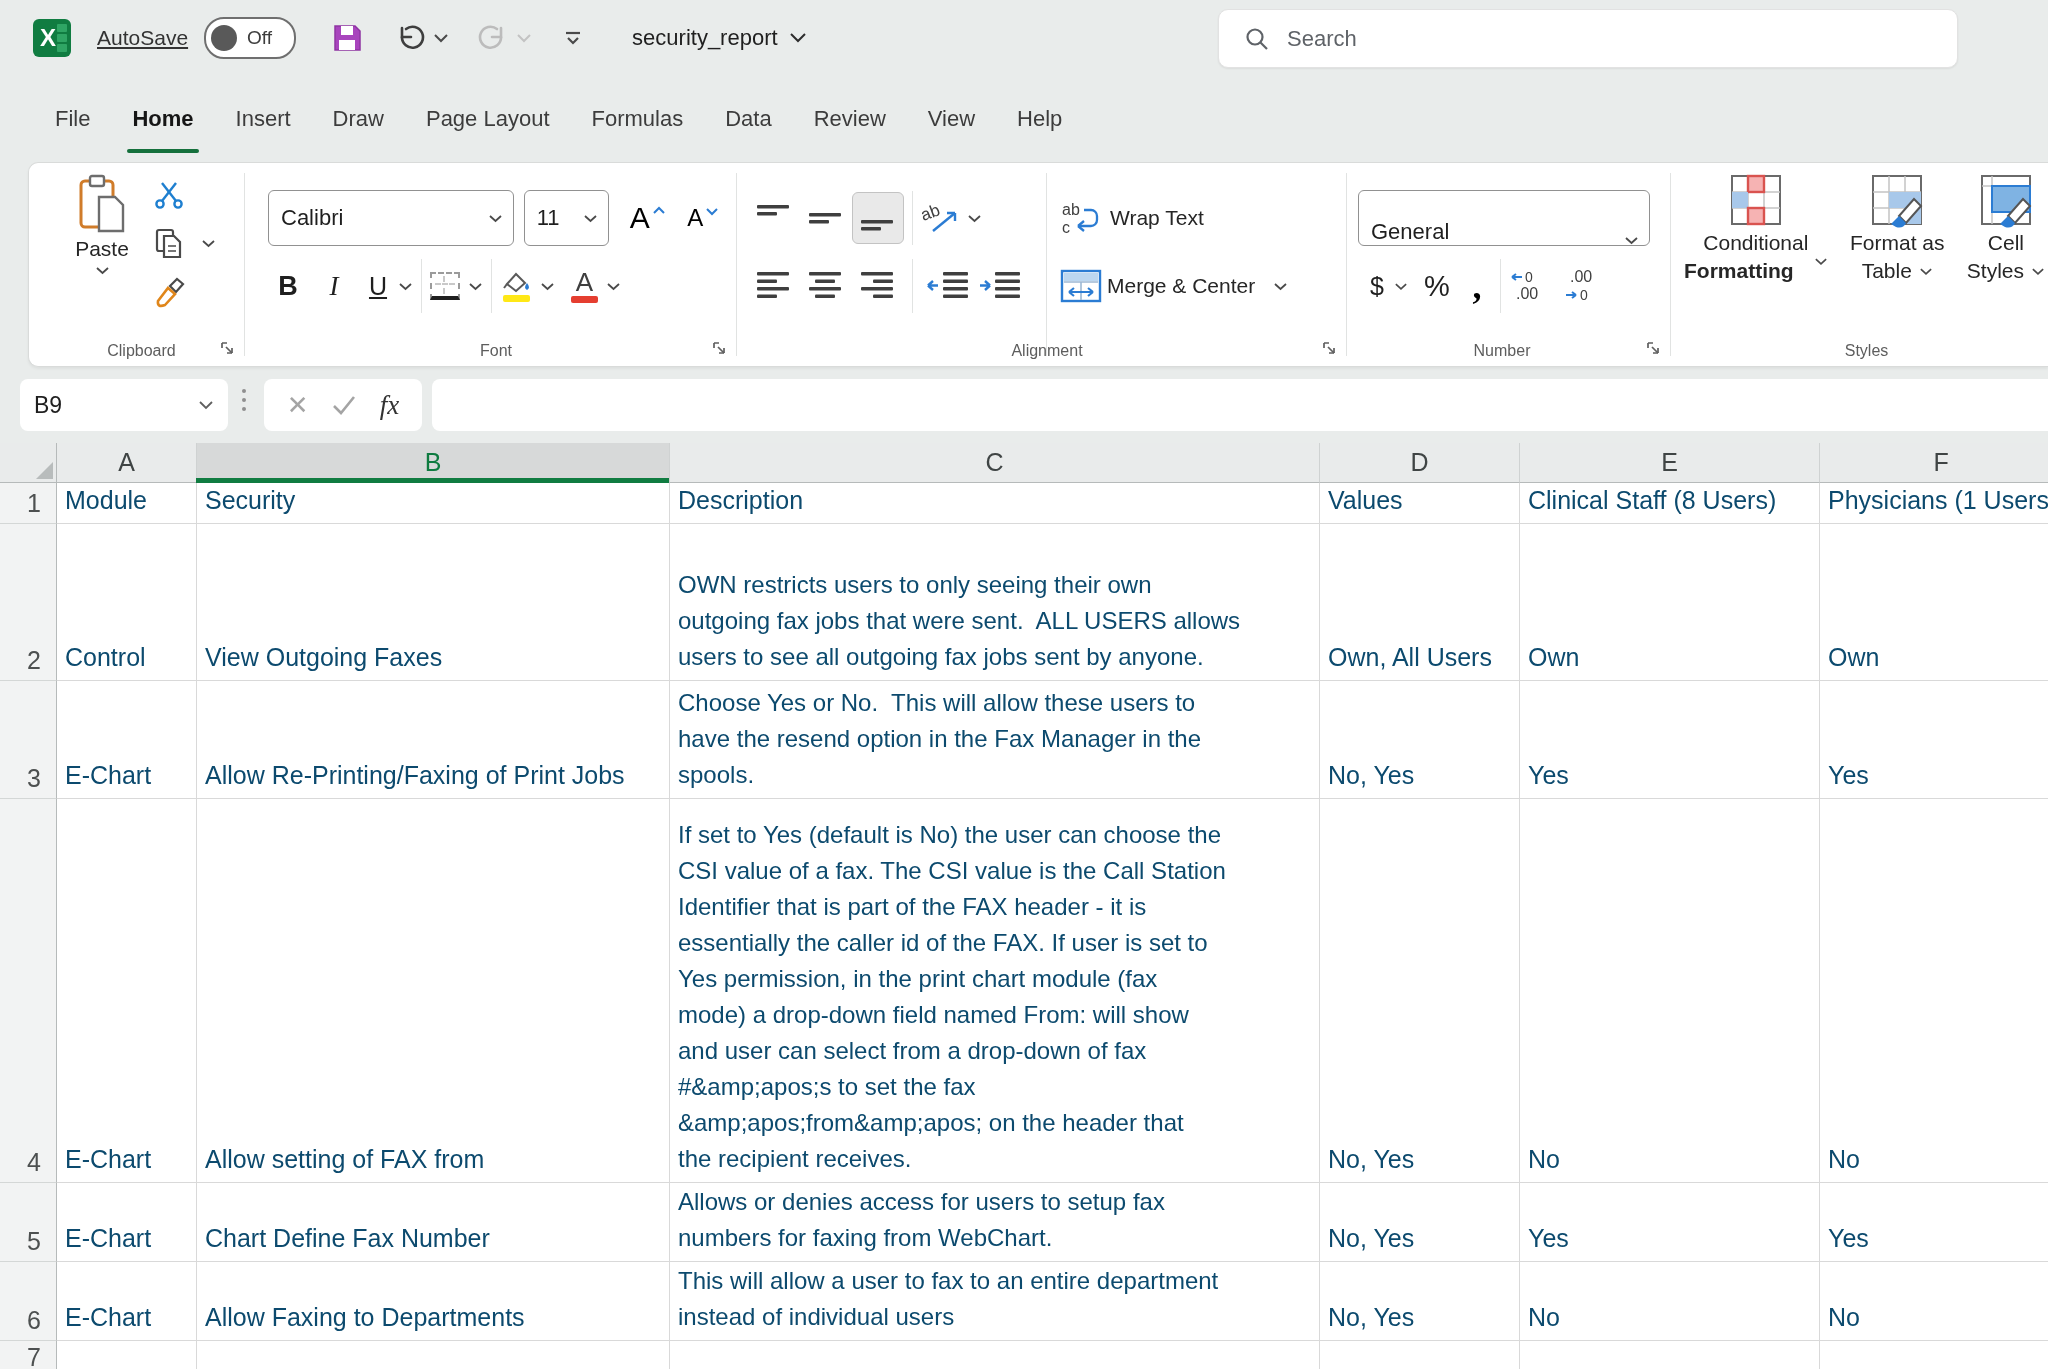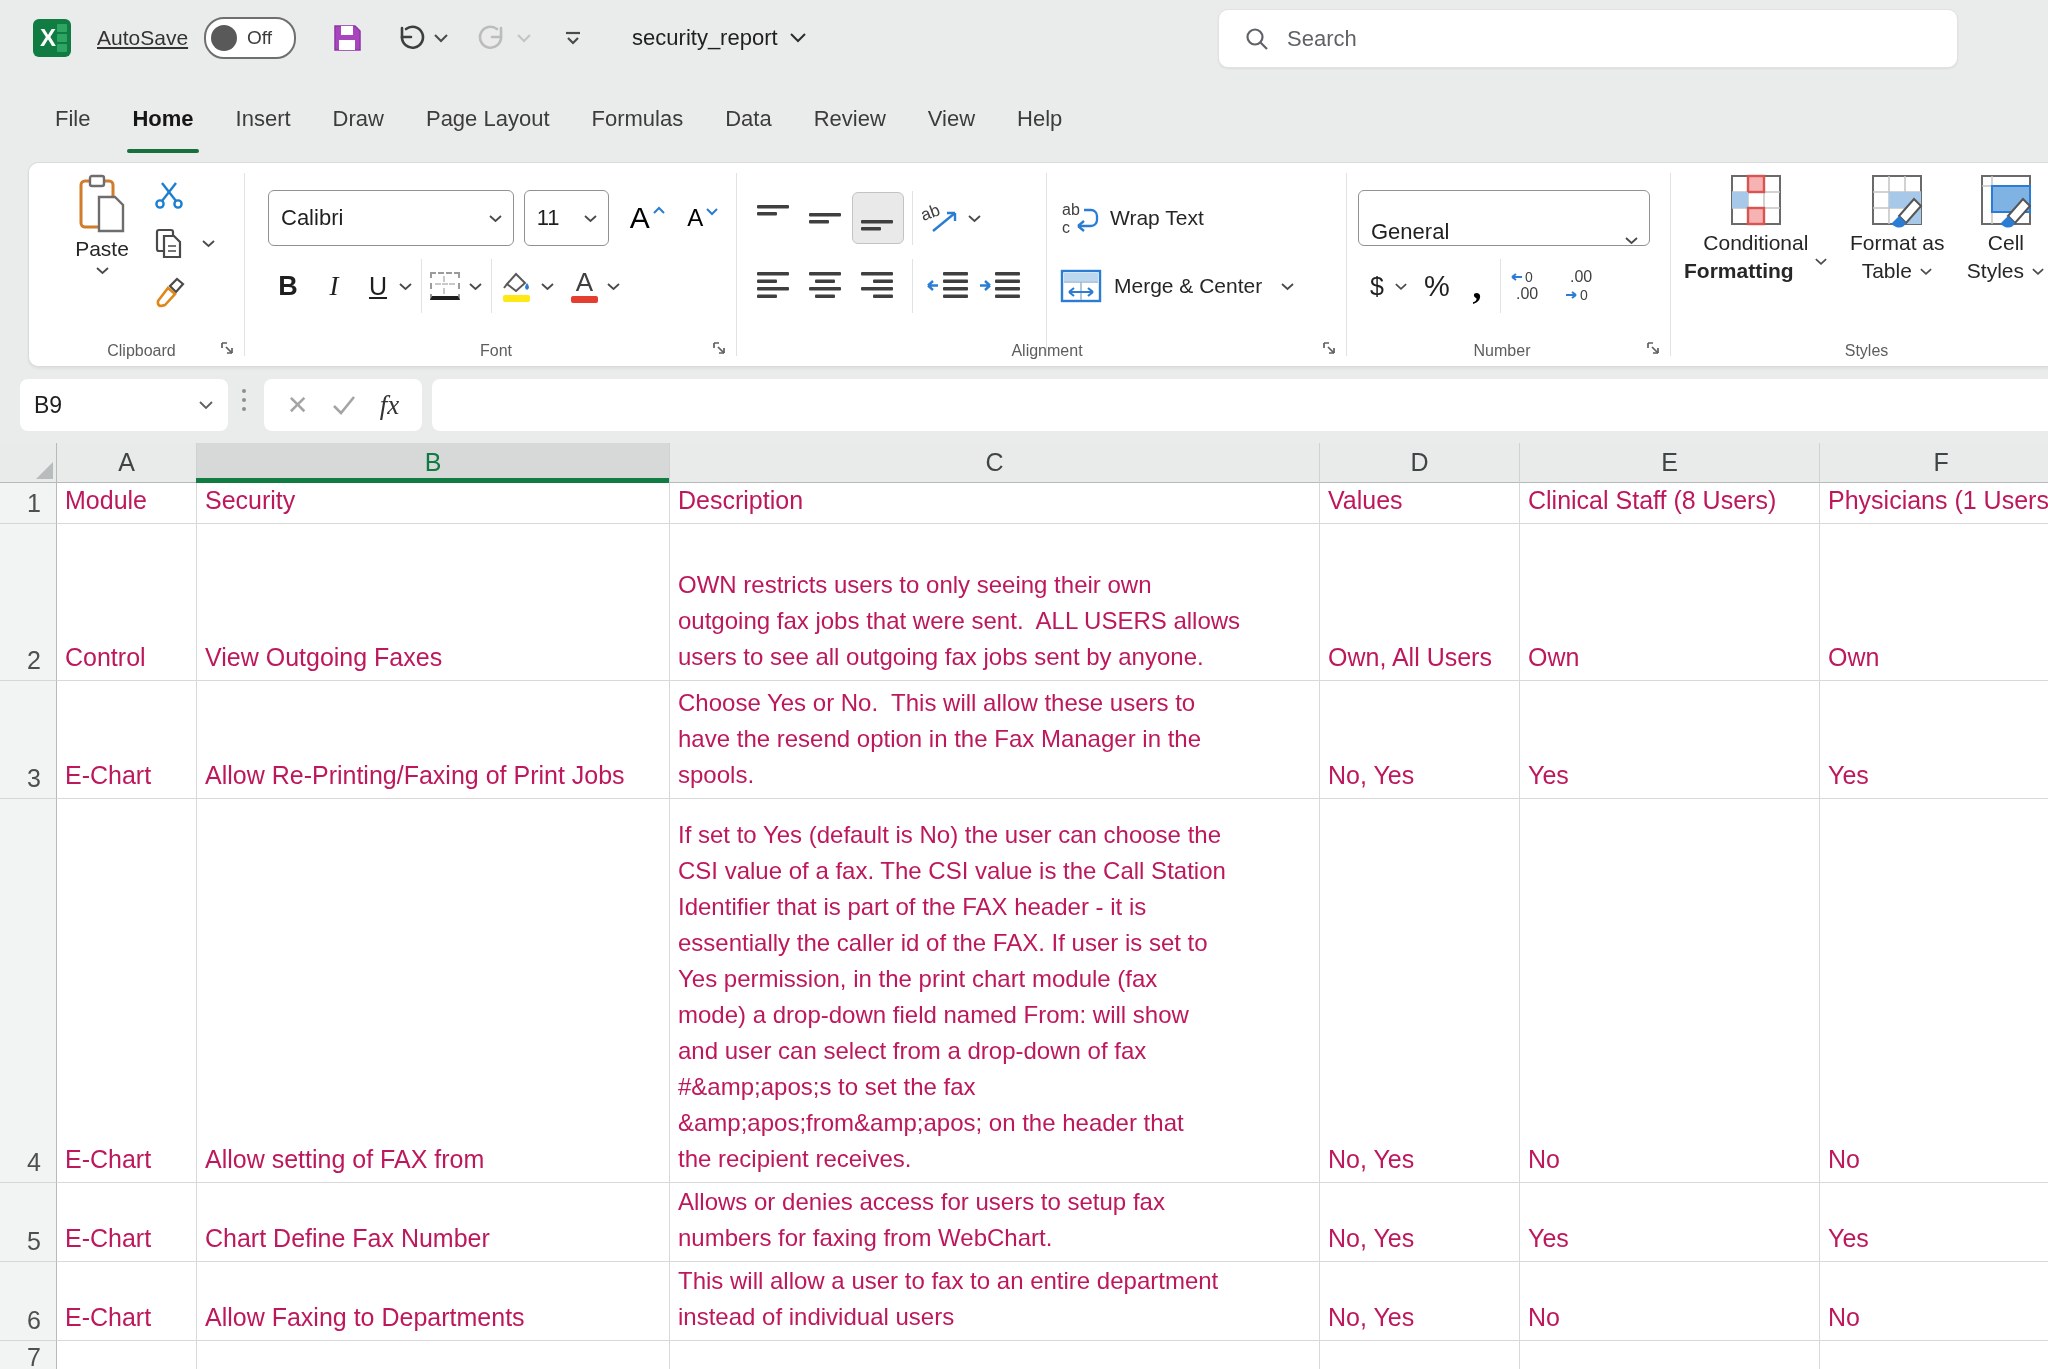--- a/index.html
+++ b/index.html
@@ -90,21 +90,21 @@
   .sheet{position:absolute;top:443px;left:0;right:0;bottom:0;background:#fff;display:grid;
          grid-template-columns:57px 140px 473px 650px 200px 300px 1fr;
          grid-template-rows:40px 41px 157px 118px 384px 79px 79px 1fr;}
   .corner{background:#e9ebeb;border-right:1px solid #b6baba;border-bottom:1px solid #b6baba;position:relative;}
   .corner::after{content:"";position:absolute;right:3px;bottom:3px;border-left:17px solid transparent;border-bottom:17px solid #b8bcbc;}
   .colhead{background:#e9ebeb;border-right:1px solid #cfd2d2;border-bottom:1px solid #b6baba;display:flex;align-items:center;justify-content:center;font-size:25px;color:#3f4444;position:relative;}
   .colhead.sel{background:#d7d9d9;color:#0e7b40;}
   .colhead.sel::after{content:"";position:absolute;left:-1px;right:0;bottom:-1px;height:5px;background:#107c41;}
   .rowhead{background:#f2f3f3;border-right:1px solid #b6baba;border-bottom:1px solid #d4d7d6;display:flex;justify-content:flex-end;align-items:flex-end;padding:0 15px 5px 0;font-size:25px;color:#4d5050;box-sizing:border-box;}
   .rowhead.last{align-items:flex-start;padding-top:2px;border-bottom:none;}
-  .cell{border-right:1px solid #d9d9d9;border-bottom:1px solid #d9d9d9;display:flex;align-items:flex-end;padding:0 6px 5px 8px;font-size:25px;color:#be185d;line-height:36px;overflow:hidden;box-sizing:border-box;white-space:nowrap;}
+  .cell{border-right:1px solid #d9d9d9;border-bottom:1px solid #d9d9d9;display:flex;align-items:flex-end;padding:0 6px 5px 8px;font-size:25px;color:#0c4a6e;line-height:36px;overflow:hidden;box-sizing:border-box;white-space:nowrap;}
   .cell.desc{white-space:pre-wrap;font-size:24px;}
   .cell.col-f{border-right:none;overflow:visible;}
   .cell.empty{border-bottom:none;}
   svg{flex-shrink:0;}
 </style>
 </head>
 <body>
 
 <div class="app">
 
@@ -417,21 +417,21 @@
             <svg width="40" height="36" viewBox="0 0 40 36">
               <text x="2" y="15" font-size="16" fill="#3f3f3f">ab</text>
               <text x="2" y="33" font-size="16" fill="#3f3f3f">c</text>
               <path d="M24 10 h7 a6 6 0 0 1 6 6 v4 a6 6 0 0 1 -6 6 h-13" fill="none" stroke="#2b7cd3" stroke-width="2.3"></path>
               <path d="M18 26 l6 -5 M18 26 l6 5" fill="none" stroke="#2b7cd3" stroke-width="2.3"></path>
             </svg>
             <span class="lbl21">Wrap Text</span>
           </button>
         </div>
         <div class="alrow r2">
-          <button class="iconbtn" style="gap:12px;">
+          <button class="iconbtn" style="gap:5px;">
             <svg width="42" height="34" viewBox="0 0 42 34">
               <rect x="2" y="2" width="38" height="30" fill="#fff" stroke="#2b7cd3" stroke-width="2.4"></rect>
               <rect x="4" y="4" width="34" height="8" fill="#bcd7f0"></rect>
               <path d="M4 13 h34 M21 13 v18" stroke="#9db8d4" stroke-width="1.6"></path>
               <path d="M9 23 h24 M9 23 l5 -4 M9 23 l5 4 M33 23 l-5 -4 M33 23 l-5 4" stroke="#2b7cd3" stroke-width="2.2" fill="none"></path>
             </svg>
             <span class="lbl21">Merge &amp; Center</span>
           </button>
           <button class="iconbtn" style="margin-left:18px;">
             <svg width="15" height="9" viewBox="0 0 15 9" fill="none" stroke="#4a4a4a" stroke-width="1.8">

